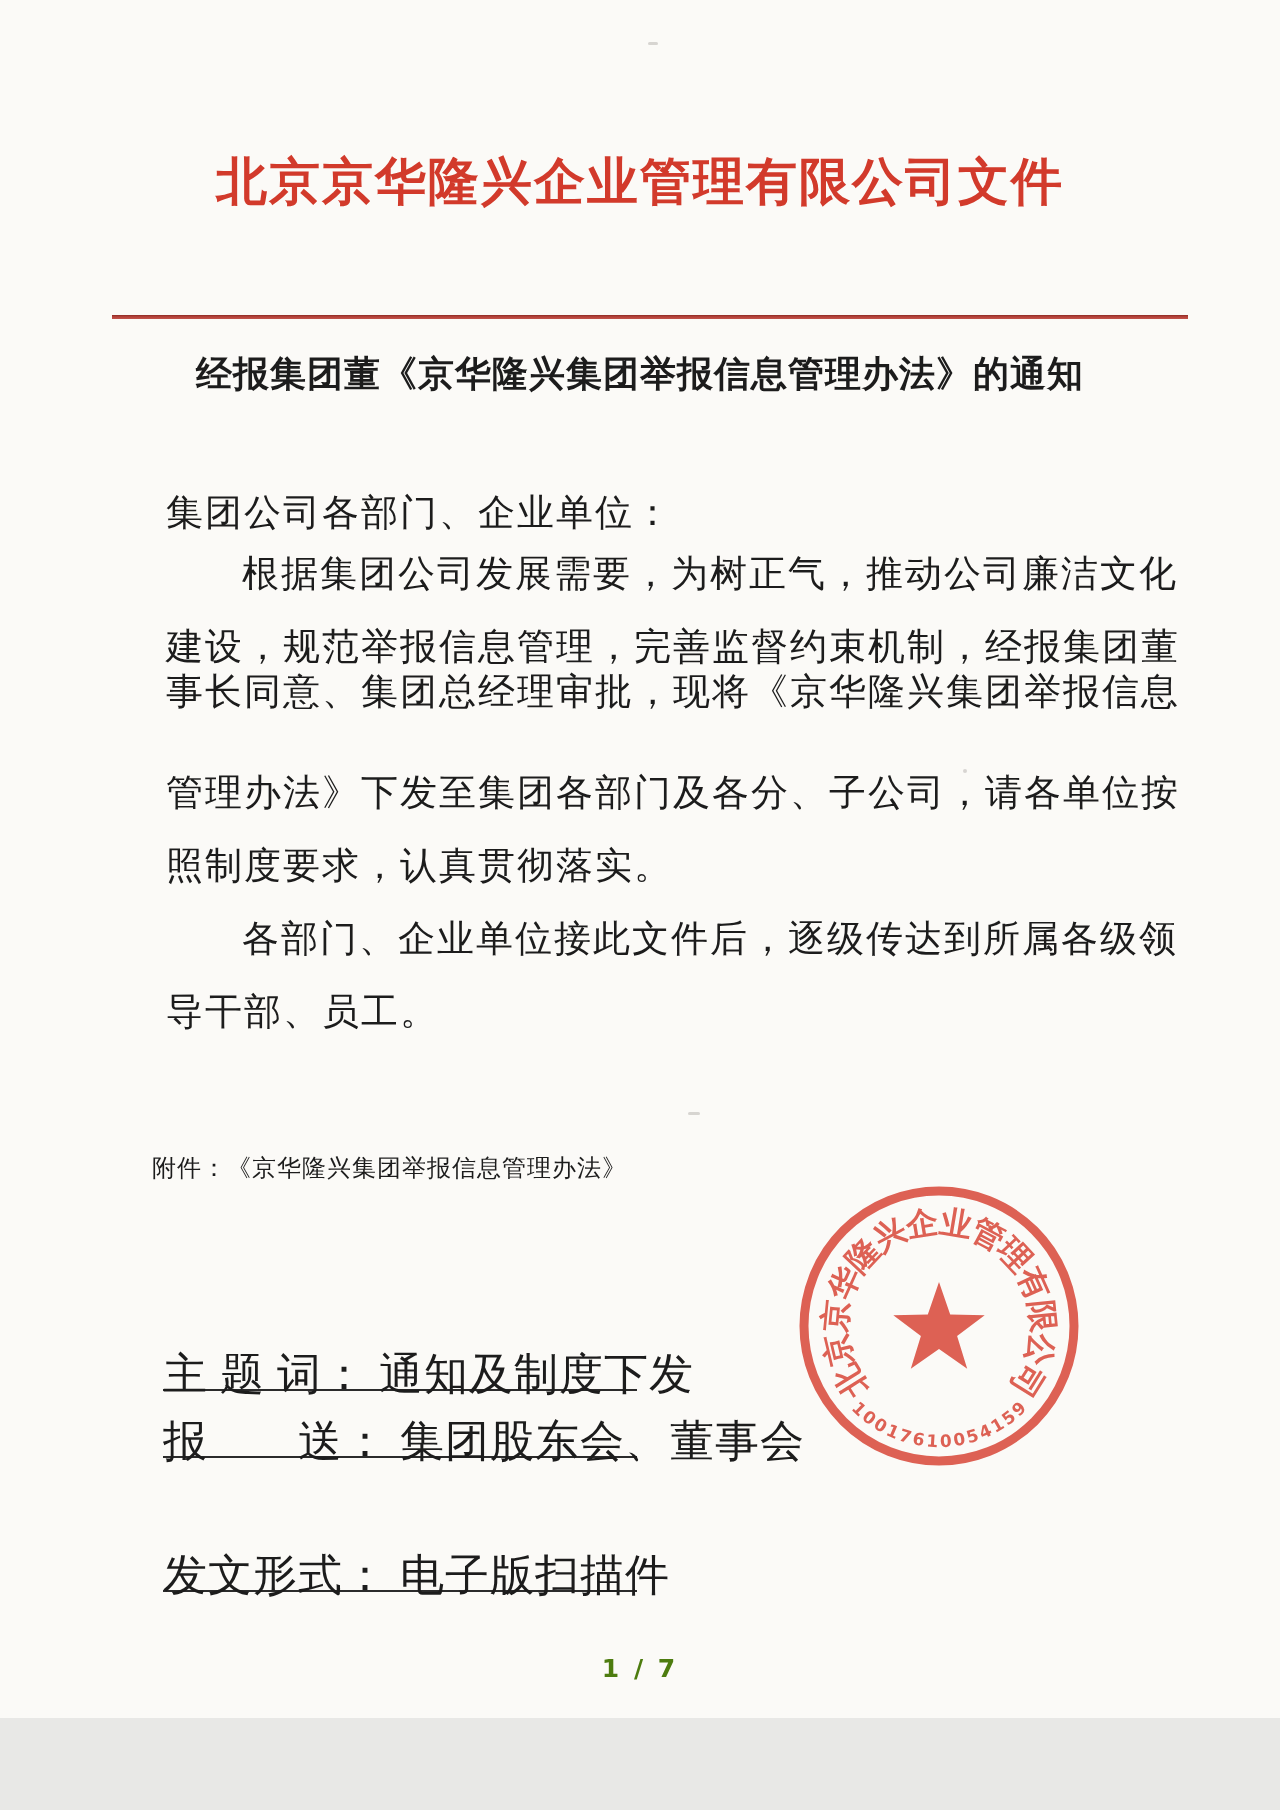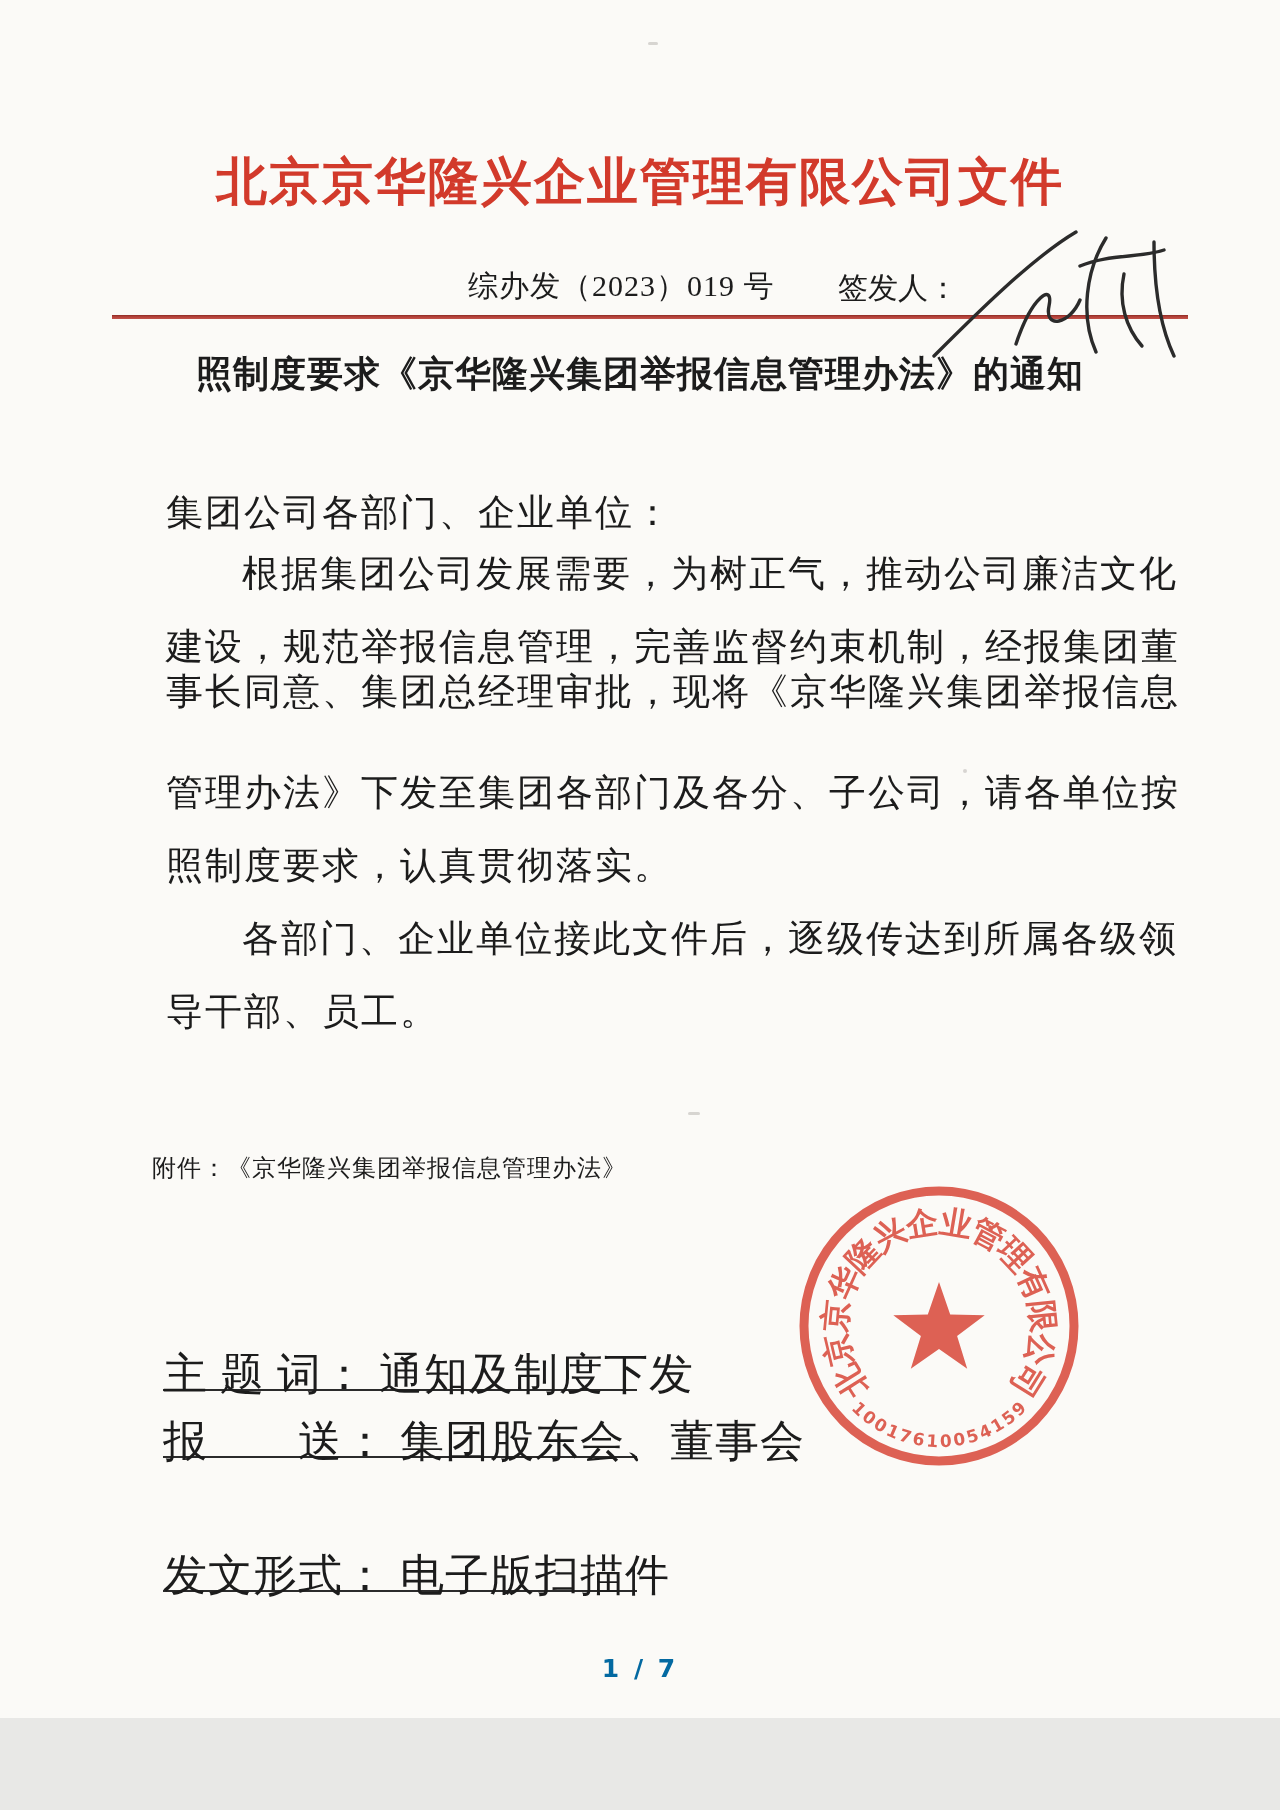--- a/index.html
+++ b/index.html
@@ -52,49 +52,35 @@
     border-bottom:2px solid #2b2b2b;
     font-size:44px;letter-spacing:1px;
     white-space:nowrap;
   }
   .field-label{display:inline-block;}
   .field-value{display:inline-block;}
   #page-number{
     top:1654px;left:0;width:100%;
     text-align:center;
     font-family:"DejaVu Sans","Liberation Sans",sans-serif;
-    font-size:25px;font-weight:600;letter-spacing:3px;color:#0369a1;
+    font-size:25px;font-weight:600;letter-spacing:3px;color:#4d7c0f;
   }
   .speck{background:#b9b7b2;border-radius:2px;opacity:.55;}
 </style>
 </head>
 <body>
 
 <div id="page">
 
   <div id="org-title" class="abs" style="color: rgb(210, 58, 43);">北京京华隆兴企业管理有限公司文件</div>
 
-  <div id="docnum-row" class="abs">
-    <span id="doc-number">综办发（2023）019 号</span>
-    <span id="signer-label">签发人：</span>
-    <svg id="signature-svg" width="255" height="150" viewBox="0 0 255 150">
-      <g fill="none" stroke="#2b2b2b" stroke-width="3.4" stroke-linecap="round">
-        <path d="M6,132 C46,92 104,34 148,8"></path>
-        <path d="M88,120 C104,72 126,58 121,82 C116,106 142,100 152,76"></path>
-        <path d="M178,14 C158,46 152,92 168,128"></path>
-        <path d="M152,42 C180,30 212,34 236,26"></path>
-        <path d="M196,50 C190,78 198,104 214,122"></path>
-        <path d="M226,18 C226,58 230,98 246,132"></path>
-      </g>
-    </svg>
-  </div>
 
   <div id="red-rule" class="abs"></div>
 
-  <div id="notice-title" class="abs">照制度要求《京华隆兴集团举报信息管理办法》的通知</div>
+  <div id="notice-title" class="abs">经报集团董《京华隆兴集团举报信息管理办法》的通知</div>
 
   <div class="abs body-line" style="top:488px">集团公司各部门、企业单位：</div>
 
   <div class="abs body-line indent" style="top:549px">根据集团公司发展需要，为树正气，推动公司廉洁文化</div>
   <div class="abs body-line" style="top:622px">建设，规范举报信息管理，完善监督约束机制，经报集团董</div>
   <div class="abs body-line" style="top:667px">事长同意、集团总经理审批，现将《京华隆兴集团举报信息</div>
   <div class="abs body-line" style="top:768px">管理办法》下发至集团各部门及各分、子公司，请各单位按</div>
   <div class="abs body-line" style="top:841px">照制度要求，认真贯彻落实。</div>
 
   <div class="abs body-line indent" style="top:914px">各部门、企业单位接此文件后，逐级传达到所属各级领</div>

